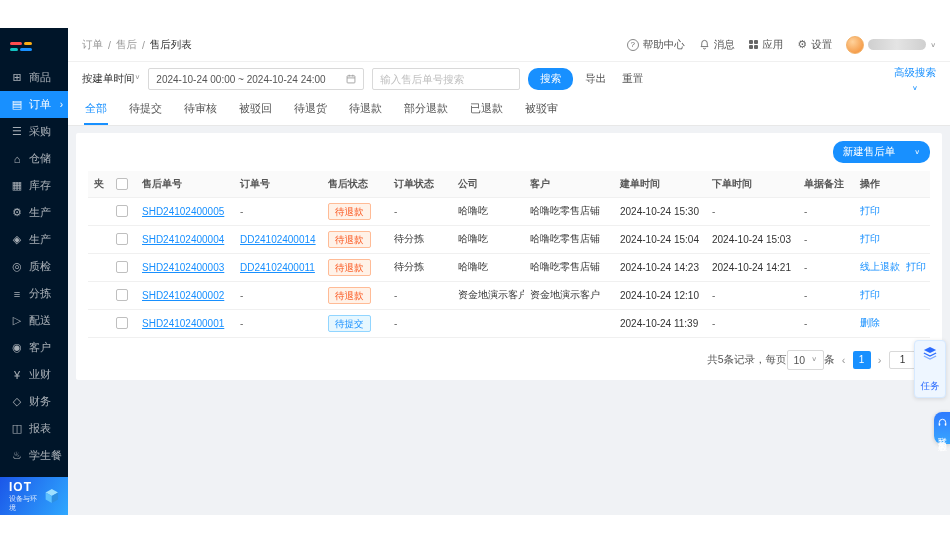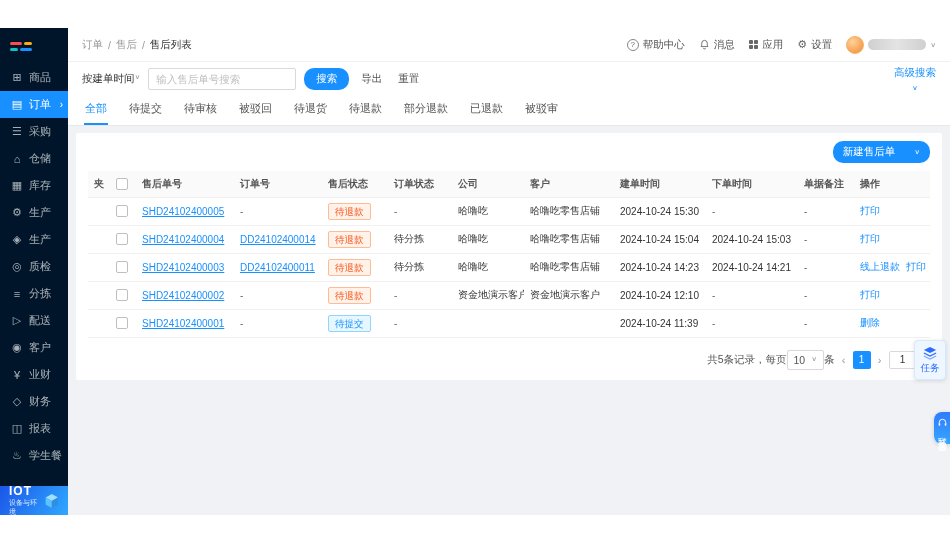--- a/index.html
+++ b/index.html
@@ -14,21 +14,21 @@
   .lb { height:3px; border-radius:2px; display:inline-block; }
   .lb-red { width:12px; background:#ff4d4f; }
   .lb-yellow { width:8px; background:#faad14; }
   .lb-teal { width:8px; background:#13c2c2; }
   .lb-blue { width:12px; background:#1890ff; }
   .menu { flex:1; display:flex; flex-direction:column; }
   .menu-item { position:relative; height:27px; display:flex; align-items:center; gap:6px; padding-left:11px; color:rgba(255,255,255,0.65); font-size:11px; cursor:pointer; }
   .menu-item .mi-icon { font-size:11px; width:12px; text-align:center; }
   .menu-item.active { background:#1890ff; color:#fff; }
   .menu-item.active .chev { position:absolute; right:5px; font-size:10px; color:#fff; }
-  .iot { height:29px; background:linear-gradient(120deg,#1b56e8,#2fa8ff); display:flex; align-items:center; justify-content:space-between; padding:0 7px 0 9px; cursor:pointer; }
+  .iot { height:38px; background:linear-gradient(120deg,#1b56e8,#2fa8ff); display:flex; align-items:center; justify-content:space-between; padding:0 7px 0 9px; cursor:pointer; }
   .iot-title { color:#fff; font-size:12px; font-weight:bold; letter-spacing:1px; line-height:13px; }
   .iot-sub { color:rgba(255,255,255,0.85); font-size:7px; transform-origin:left; line-height:9px; }
 
   
   .main { position:absolute; left:68px; top:0; right:0; height:100%; background:#f0f2f5; }
   .topbar { height:34px; background:#fff; border-bottom:1px solid #f0f0f0; display:flex; align-items:center; justify-content:space-between; padding:0 14px; }
   .breadcrumb { font-size:10.5px; color:#999; display:flex; gap:5px; align-items:center; }
   .breadcrumb .bc-last { color:#333; }
   .top-right { display:flex; align-items:center; gap:14px; font-size:10.5px; color:#555; }
   .top-item { display:flex; align-items:center; gap:4px; cursor:pointer; }
@@ -79,21 +79,21 @@
   .badge-blue { color:#1890ff; background:#e6f7ff; border:1px solid #91d5ff; }
 
   
   .pagination { display:flex; justify-content:flex-end; align-items:center; gap:0; padding-top:12px; font-size:10.5px; color:#555; }
   .pg-sel { height:20px; border:1px solid #d9d9d9; border-radius:2px; display:flex; align-items:center; gap:6px; padding:0 6px; cursor:pointer; }
   .pg-btn { width:18px; height:18px; border-radius:2px; display:inline-flex; align-items:center; justify-content:center; color:#999; cursor:pointer; font-size:11px; background:#fff; }
   .pg-page { background:#1890ff; color:#fff; font-size:10px; }
   input.pg-jump { width:28px; height:18px; border:1px solid #d9d9d9; border-radius:2px; text-align:center; font-size:10px; color:#333; font-family:inherit; outline:none; }
 
   
-  .float-task { position:absolute; right:4px; top:312px; width:32px; background:#eef6ff; border:1px solid #d6e9ff; border-radius:4px; box-shadow:0 1px 4px rgba(0,0,0,0.12); display:flex; flex-direction:column; align-items:center; padding:5px 0 4px; gap:2px; cursor:pointer; }
+  .float-task { position:absolute; right:4px; top:312px; width:32px; background:#eef6ff; border:1px solid #d6e9ff; border-radius:4px; box-shadow:0 1px 4px rgba(0,0,0,0.12); display:flex; flex-direction:column; align-items:center; padding:5px 0 4px; gap:20px; cursor:pointer; }
   .float-task span { font-size:9.5px; color:#2b6bff; }
   .float-service { position:absolute; right:0; top:384px; width:16px; background:linear-gradient(180deg,#2f7bff,#37a6ff); border-radius:8px 0 0 8px; display:flex; flex-direction:column; align-items:center; padding:6px 0; gap:3px; cursor:pointer; box-shadow:0 1px 4px rgba(0,0,0,0.18); }
   .float-service .vtext { writing-mode:vertical-rl; color:#fff; font-size:9px; letter-spacing:2px; }
 </style>
 </head>
 <body>
 
 <div class="screen">
 <div class="app">
 
@@ -225,20 +225,29 @@
               <span class="caret">∨</span>
             </span>
       </div>
     </div>
 
     <div class="filterbar">
       <div class="sel-plain">
             <span>按建单时间</span>
             <span class="caret">∨</span>
           </div>
+      <div class="inp inp-date">
+        <span>2024-10-24 00:00  ~  2024-10-24 24:00</span>
+        <svg width="10" height="10" viewBox="0 0 14 14">
+              <rect x="1.5" y="2.5" width="11" height="10" rx="1" fill="none" stroke="#999" stroke-width="1.2"></rect>
+              <line x1="1.5" y1="5.5" x2="12.5" y2="5.5" stroke="#999" stroke-width="1.2"></line>
+              <line x1="4.5" y1="1" x2="4.5" y2="3.5" stroke="#999" stroke-width="1.2"></line>
+              <line x1="9.5" y1="1" x2="9.5" y2="3.5" stroke="#999" stroke-width="1.2"></line>
+            </svg>
+      </div>
       <input class="text-input" type="text" placeholder="输入售后单号搜索" style="">
       <button class="btn btn-primary">搜索</button>
       <button class="btn btn-text">导出</button>
       <button class="btn btn-text">重置</button>
       <div class="spacer"></div>
       <a class="adv-link">
             <span>高级搜索</span>
             <span class="caret">∨</span>
           </a>
     </div>

